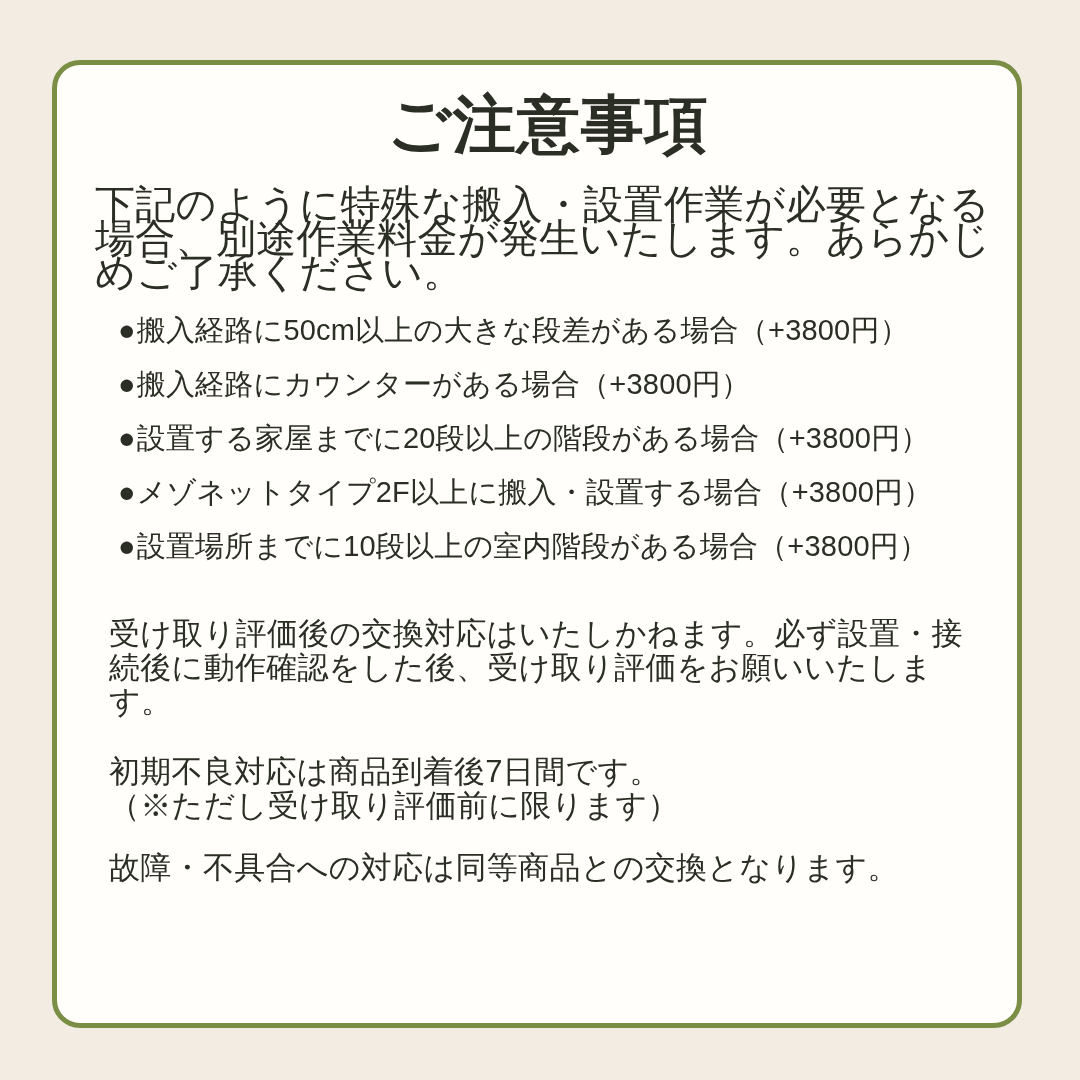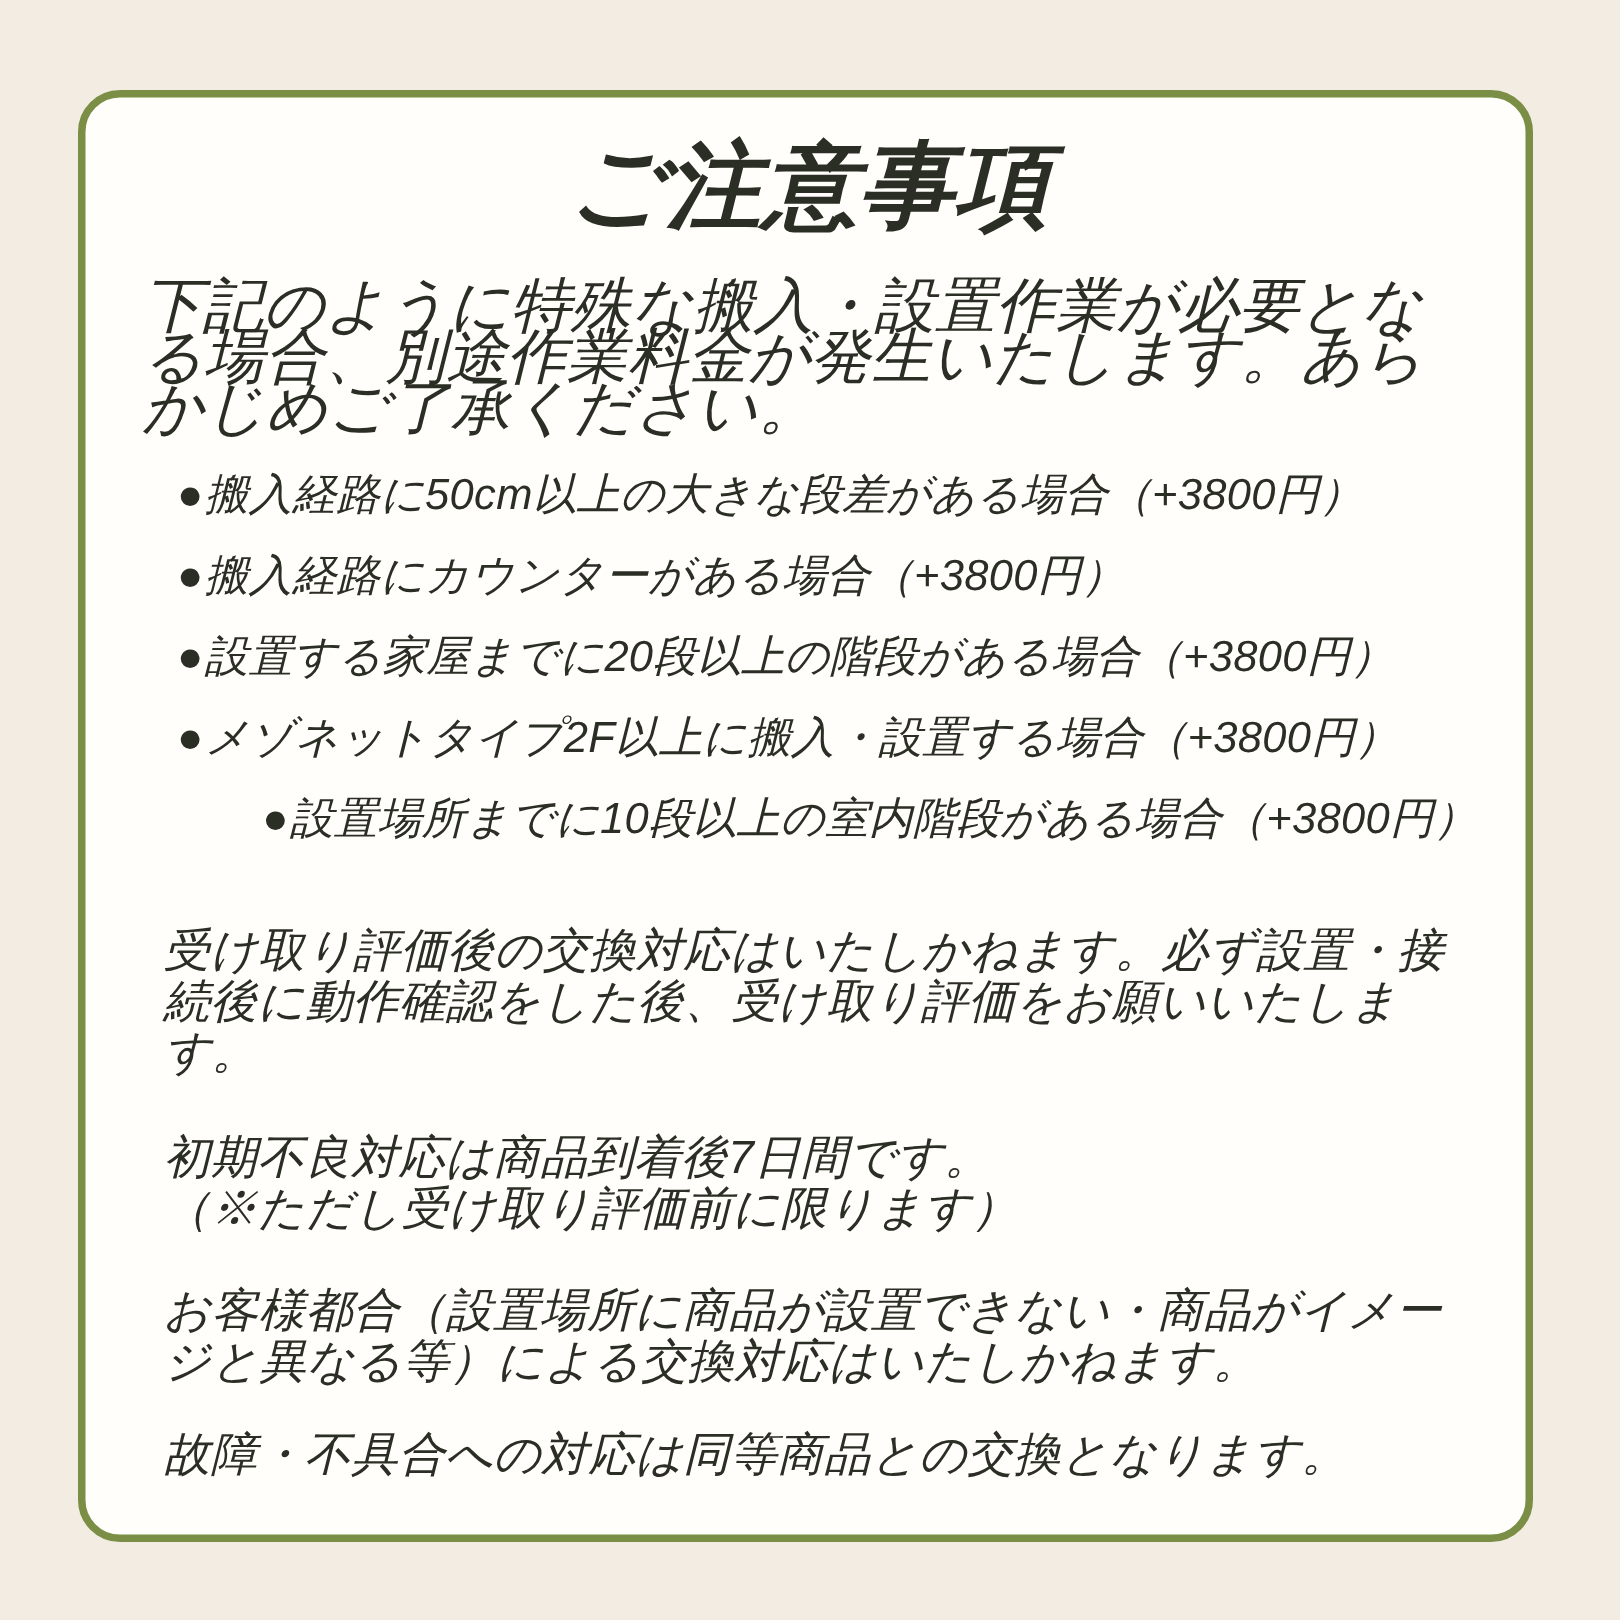--- a/index.html
+++ b/index.html
@@ -23,22 +23,21 @@
     background:var(--page-bg);
     overflow:hidden;
   }
   .panel{
     position:absolute;
     left:52px;top:60px;
     width:970px;height:968px;
     background:var(--panel-bg);
     border:5px solid var(--border);
     border-radius:28px;
-    padding:8px 32px 0 38px;
-    font-style:italic;
+    padding:8px 16px 0 38px;
   }
   .title{
     margin:16px 0 0;
     font-size:63px;
     line-height:70px;
     font-weight:bold;
     text-align:center;
     letter-spacing:1px;
   }
   .intro{
@@ -52,21 +51,21 @@
     margin:24px 0 0;
     padding:0 0 0 23px;
   }
   .fee{
     font-size:29px;
     line-height:34px;
     margin:0 0 20px;
     white-space:nowrap;
     letter-spacing:0.2px;
   }
-  .fee:last-child{margin-bottom:0;text-align:right;}
+  .fee:last-child{margin-bottom:0;}
   .fee .marker{
     display:inline-block;
     margin-right:1px;
   }
   .para{
     margin:14px;
     font-size:31px;
     line-height:34px;
     letter-spacing:0.3px;
     white-space:pre-line;
@@ -92,18 +91,17 @@
       <li class="fee"><span class="marker">●</span><span>設置する家屋までに20段以上の階段がある場合（+3800円）</span></li>
       <li class="fee"><span class="marker">●</span><span>メゾネットタイプ2F以上に搬入・設置する場合（+3800円）</span></li>
       <li class="fee"><span class="marker">●</span><span>設置場所までに10段以上の室内階段がある場合（+3800円）</span></li>
     </ul>
 
     <p class="para p-rating">受け取り評価後の交換対応はいたしかねます。必ず設置・接続後に動作確認をした後、受け取り評価をお願いいたします。</p>
 
     <p class="para p-defect">初期不良対応は商品到着後7日間です。
 （※ただし受け取り評価前に限ります）</p>
 
-    <p class="para p-customer">お客様都合（設置場所に商品が設置できない・商品がイメージと異なる等）による交換対応はいたしかねます。</p>
 
     <p class="para p-failure">故障・不具合への対応は同等商品との交換となります。</p>
 
   </div>
 </div>
 
 </body></html>

